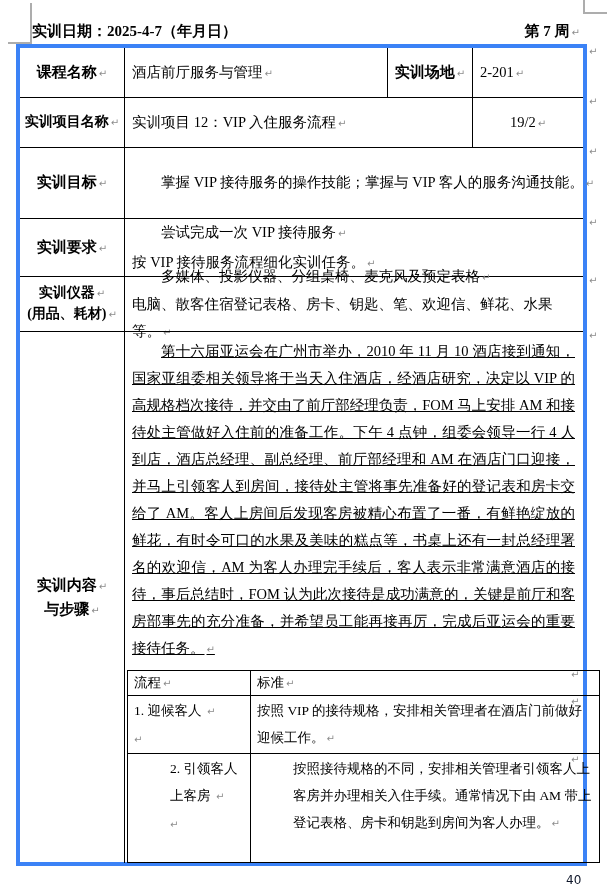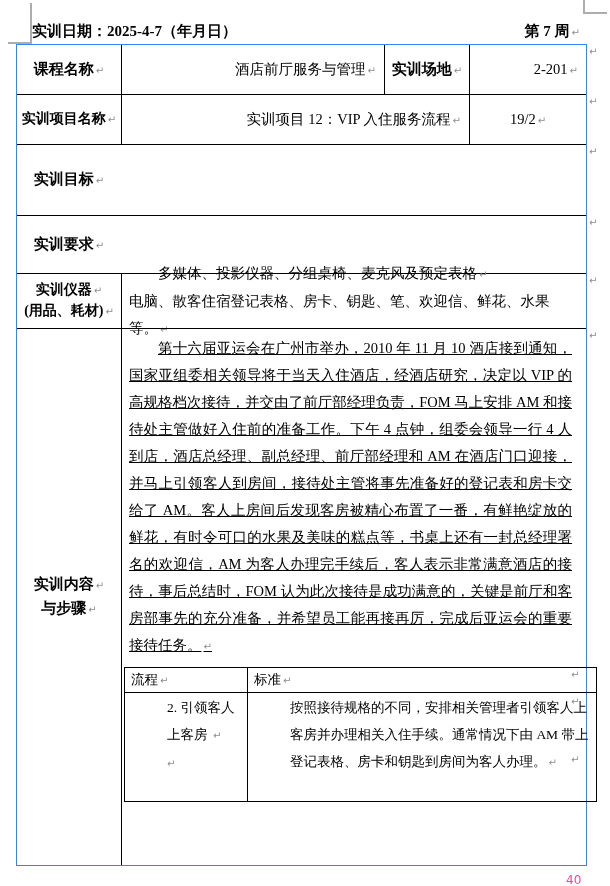--- a/index.html
+++ b/index.html
@@ -13,26 +13,26 @@
   .cmark { position:absolute; box-sizing:border-box; }
   .cmark.tl { left:8px; top:3px; width:24px; height:41px;
     border-right:2px solid #adadad; border-bottom:2px solid #adadad; }
   .cmark.tr { left:583px; top:0; width:24px; height:14px;
     border-left:2px solid #adadad; border-bottom:2px solid #adadad; }
 
   .hdr { position:absolute; left:32px; top:22px; width:548px;
     display:flex; justify-content:space-between; font-size:15px; font-weight:bold; }
 
   .tbl { position:absolute; left:16px; top:44px; width:571px; height:822px;
-    border:1px solid #3b82f6; box-sizing:border-box;
+    border:4px solid #3b82f6; box-sizing:border-box;
     display:flex; flex-direction:column; }
   .trow { display:flex; border-top:1px solid #000; box-sizing:border-box; flex:0 0 auto; }
   .trow:first-child { border-top:none; }
   .trow.grow { flex:1 1 auto; }
-  .tcell { border-left:1px solid #000; box-sizing:border-box; overflow:visible;justify-content:flex-end; }
+  .tcell { border-left:1px solid #000; box-sizing:border-box; overflow:visible; }
   .tcell:first-child { border-left:none; }
   .h49{height:49px} .h50{height:50px} .h71{height:71px} .h58{height:58px} .h55{height:55px}
 
   .lbl { flex:0 0 104px; display:flex; flex-direction:column;
     align-items:center; justify-content:center; text-align:center;
     font-weight:bold; font-size:15px; line-height:21px; }
   .lbl.small { font-size:14px; line-height:20px; }
 
   .cc { font-size:14.5px; display:flex; align-items:center;
     padding:0 8px 0 7px; line-height:28px; }
@@ -54,21 +54,21 @@
   td.pcol { width:110px; } td.scol { width:336px; }
   tr.nhead td { height:23px; line-height:21px; }
   tr.nr1 td { height:55px; }
   tr.nr2 td { height:107px;padding-left:42px; }
 
   .pm { color:#8c8c8c; font-size:10px; margin-left:2px;
     font-family:"DejaVu Sans",sans-serif; font-weight:normal; }
   .pma { position:absolute; color:#8c8c8c; font-size:10px;
     font-family:"DejaVu Sans",sans-serif; }
 
-  .pageno { position:absolute; left:566px; top:873px; color:#ec4899;
+  .pageno { position:absolute; left:566px; top:873px; color:#0f172a;
     font-size:12px; font-family:"DejaVu Sans",sans-serif; }
 </style>
 </head>
 <body>
 
 <div class="page">
 
   <div class="cmark tl"></div>
   <div class="cmark tr"></div>
 
@@ -103,25 +103,32 @@
       </div>
       <div class="tcell cc fill ctr">
         <span><span>19/2</span><span class="pm">↵</span></span>
       </div>
     </div>
 
     <div class="trow h71">
       <div class="tcell lbl">
         <span><span>实训目标</span><span class="pm">↵</span></span>
       </div>
+      <div class="tcell cc fill nowrap">
+        <span class="indent" style="display:inline-block"><span>掌握 VIP 接待服务的操作技能；掌握与 VIP 客人的服务沟通技能。</span><span class="pm">↵</span></span>
+      </div>
     </div>
 
     <div class="trow h58">
       <div class="tcell lbl">
         <span><span>实训要求</span><span class="pm">↵</span></span>
+      </div>
+      <div class="tcell cc fill colmn">
+        <span class="indent"><span>尝试完成一次 VIP 接待服务</span><span class="pm">↵</span></span>
+        <span><span>按 VIP 接待服务流程细化实训任务。</span><span class="pm">↵</span></span>
       </div>
     </div>
 
     <div class="trow h55">
       <div class="tcell lbl small">
         <span><span>实训仪器</span><span class="pm">↵</span></span>
         <span><span>(用品、耗材)</span><span class="pm">↵</span></span>
       </div>
       <div class="tcell cc fill colmn" style="line-height:27px">
         <span class="indent"><span>多媒体、投影仪器、分组桌椅、麦克风及预定表格</span><span class="pm">↵</span></span>
@@ -136,20 +143,24 @@
       </div>
       <div class="tcell bigcell fill">
         <p><span>第十六届亚运会在广州市举办，2010 年 11 月 10 酒店接到通知，国家亚组委相关领导将于当天入住酒店，经酒店研究，决定以 VIP 的高规格档次接待，并交由了前厅部经理负责，FOM 马上安排 AM 和接待处主管做好入住前的准备工作。下午 4 点钟，组委会领导一行 4 人到店，酒店总经理、副总经理、前厅部经理和 AM 在酒店门口迎接，并马上引领客人到房间，接待处主管将事先准备好的登记表和房卡交给了 AM。客人上房间后发现客房被精心布置了一番，有鲜艳绽放的鲜花，有时令可口的水果及美味的糕点等，书桌上还有一封总经理署名的欢迎信，AM 为客人办理完手续后，客人表示非常满意酒店的接待，事后总结时，FOM 认为此次接待是成功满意的，关键是前厅和客房部事先的充分准备，并希望员工能再接再厉，完成后亚运会的重要接待任务。</span><span class="pm">↵</span></p>
 
         <table class="ntbl">
           <tbody>
               <tr class="nhead">
             <td class="pcol"><span>流程</span><span class="pm">↵</span></td>
             <td class="scol"><span>标准</span><span class="pm">↵</span></td>
           </tr>
+          <tr class="nr1">
+            <td class="pcol"><span>1. 迎候客人</span> <span class="pm">↵</span><br><span class="pm" style="margin-left:0">↵</span></td>
+            <td class="scol"><span>按照 VIP 的接待规格，安排相关管理者在酒店门前做好迎候工作。</span><span class="pm">↵</span></td>
+          </tr>
           <tr class="nr2">
             <td class="pcol"><span>2. 引领客人上客房</span> <span class="pm">↵</span><br><span class="pm" style="margin-left:0">↵</span></td>
             <td class="scol"><span>按照接待规格的不同，安排相关管理者引领客人上客房并办理相关入住手续。通常情况下由 AM 带上登记表格、房卡和钥匙到房间为客人办理。</span><span class="pm">↵</span></td>
           </tr>
         </tbody>
           </table>
       </div>
     </div>
   </div>
 

